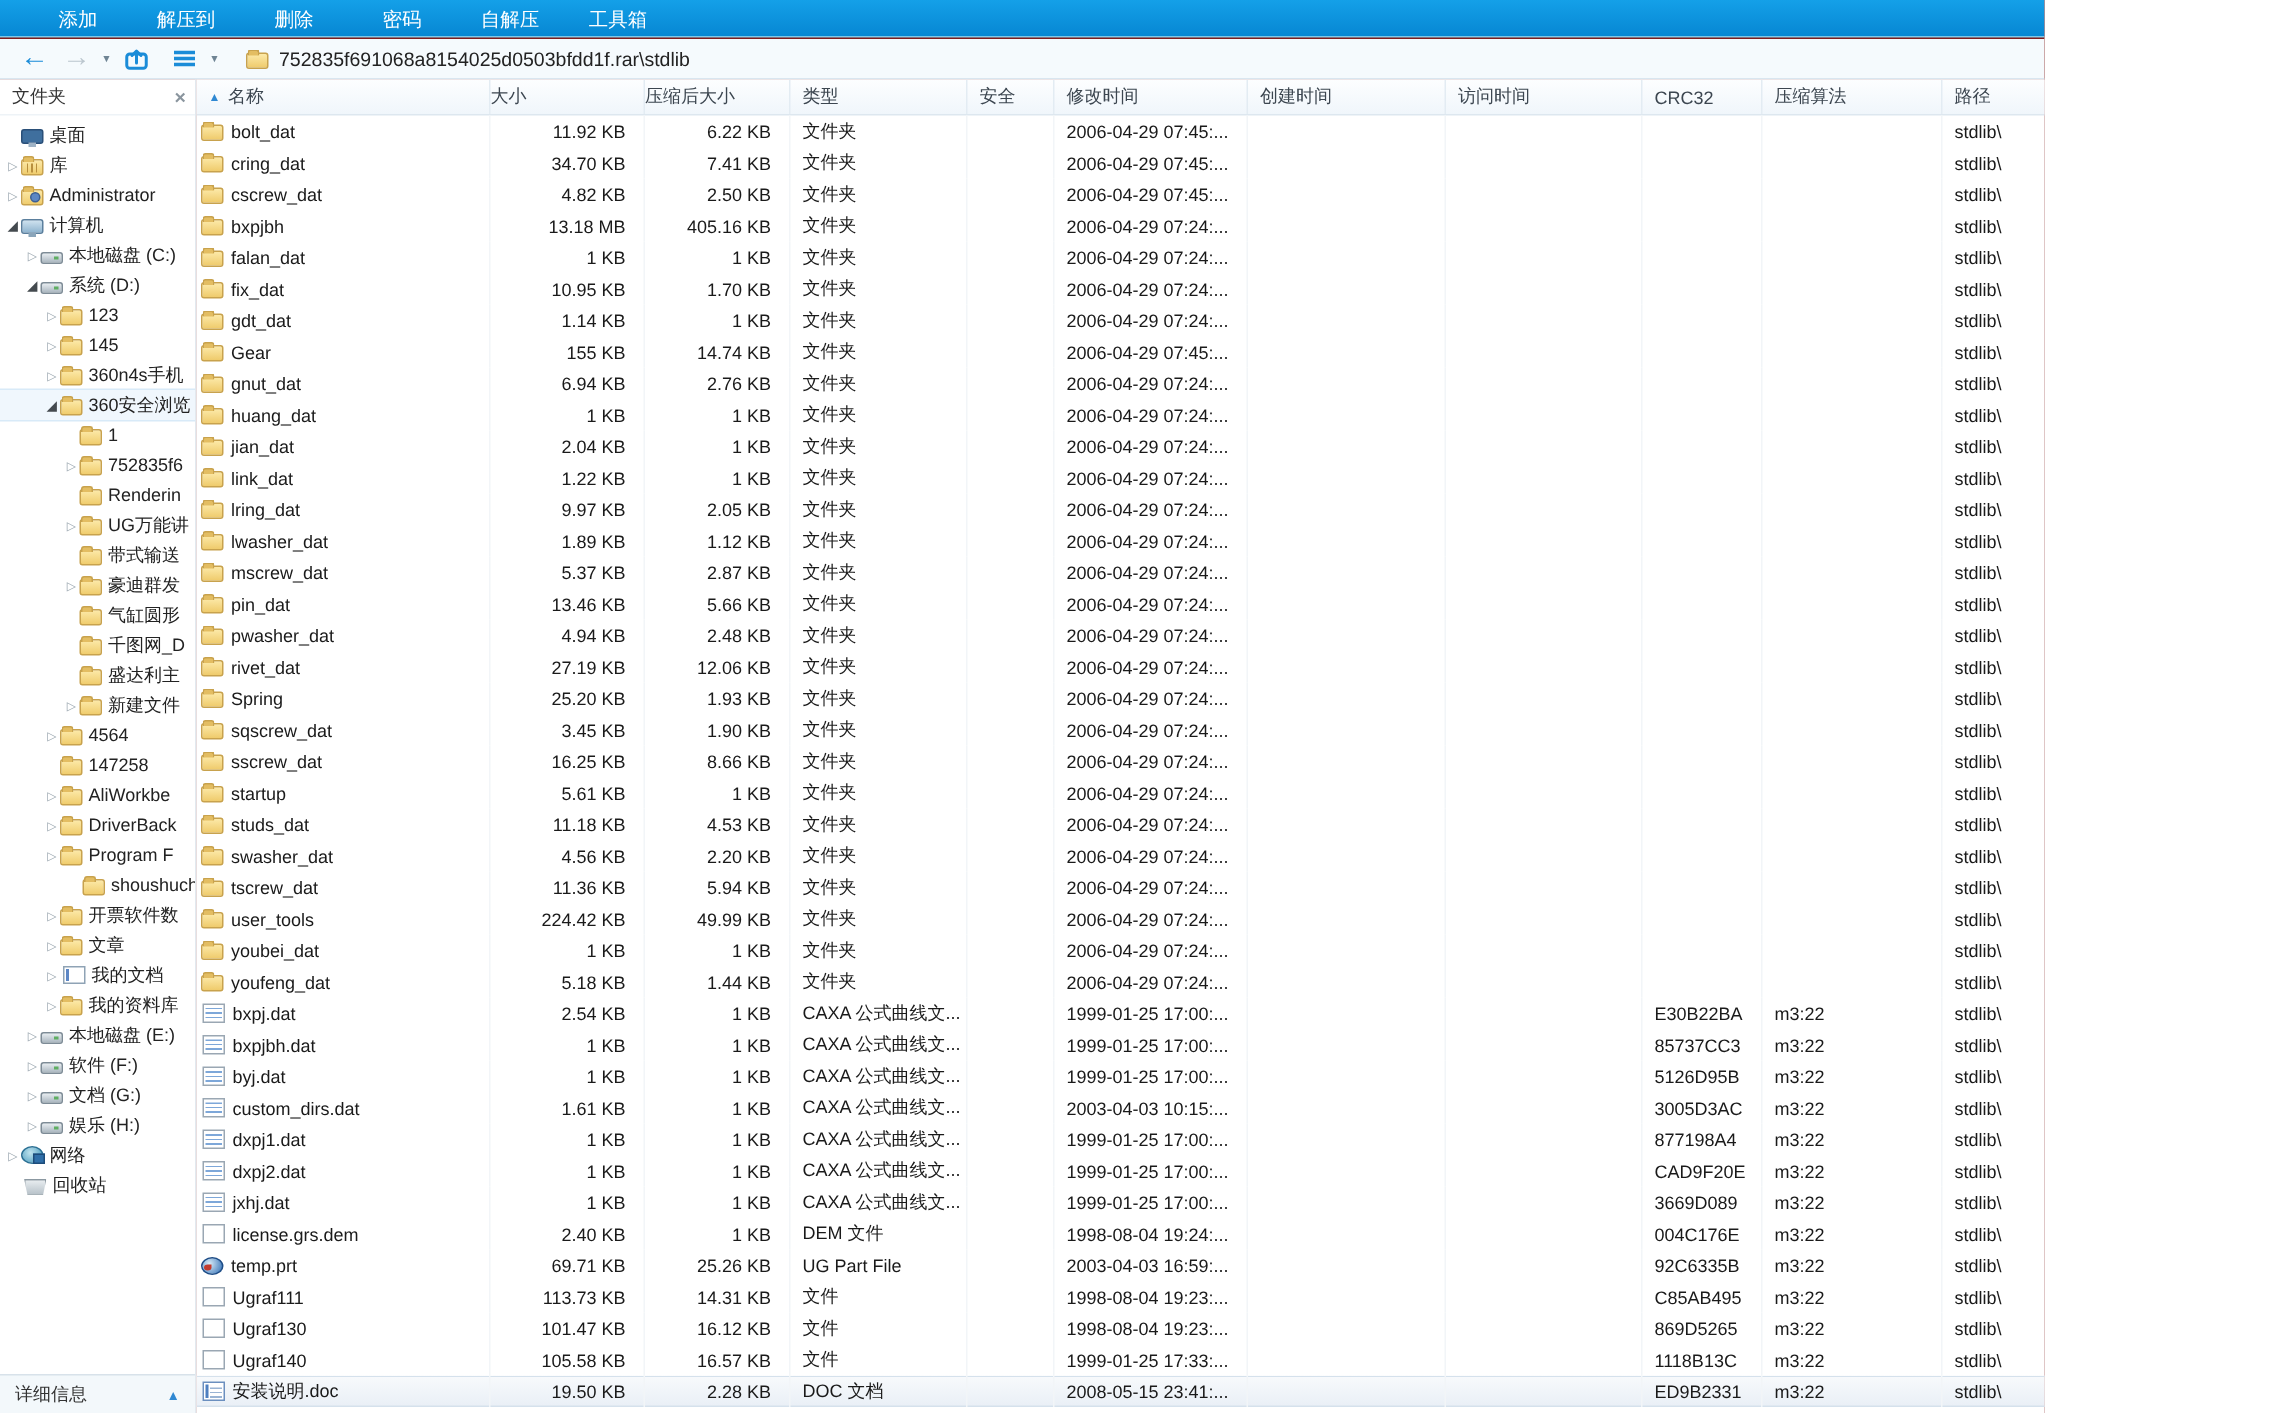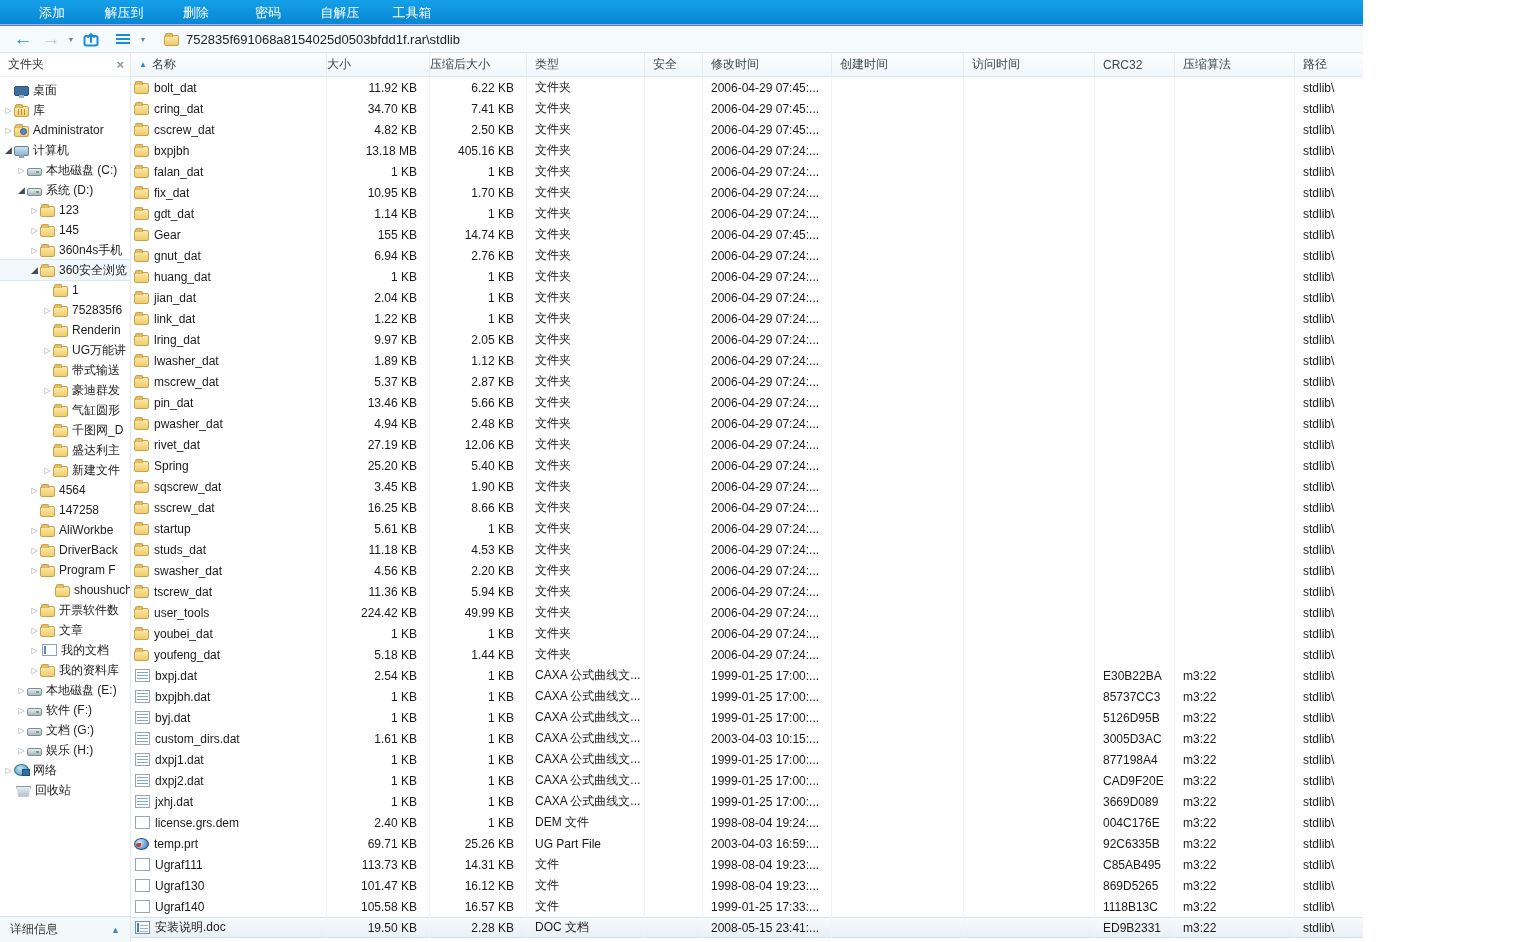--- a/index.html
+++ b/index.html
@@ -1,18 +1,18 @@
 <!DOCTYPE html>
 <html><head>
 <meta charset="utf-8">
 <style>
   * { margin:0; padding:0; box-sizing:border-box; }
   html,body { width:1521px; height:942px; overflow:hidden; }
   body { font-family:"Liberation Sans","DejaVu Sans",sans-serif; font-size:12px; color:#1a1a1a; background:#fff; }
-  .app { position:relative; width:1363px; height:942px; background:#8b5cf6; overflow:hidden; }
+  .app { position:relative; width:1363px; height:942px; background:#7f1d1d; overflow:hidden; }
 
   
   .toolbar { position:absolute; left:0; top:0; width:100%; height:25px;
     background:linear-gradient(#14a0e8,#0787d3); display:flex; align-items:center; padding-left:16px;
     border-bottom:1px solid #7fc8e8; }
   .tbtn { width:72px; text-align:center; color:#fff; font-size:13px; height:25px; line-height:25px; cursor:default; }
 
   
   .addressbar { position:absolute; left:0; top:26px; width:100%; height:27px; background:#f5fafd;
     border-bottom:1px solid #d9e6f0; display:flex; align-items:center; }
@@ -672,21 +672,21 @@
             <div class="tc c-method"></div>
             <div class="tc c-path">stdlib\</div>
             <div class="tc c-filler"></div>
           </div>
           <div class="trow">
             <div class="tc c-name">
               <span class="ri ri-folder"></span>
               <span class="nm">Spring</span>
             </div>
             <div class="tc c-size ar">25.20 KB</div>
-            <div class="tc c-packed ar">5.40 KB</div>
+            <div class="tc c-packed ar">1.93 KB</div>
             <div class="tc c-type">文件夹</div>
             <div class="tc c-security"></div>
             <div class="tc c-modified">2006-04-29 07:24:...</div>
             <div class="tc c-created"></div>
             <div class="tc c-accessed"></div>
             <div class="tc c-crc32"></div>
             <div class="tc c-method"></div>
             <div class="tc c-path">stdlib\</div>
             <div class="tc c-filler"></div>
           </div>

